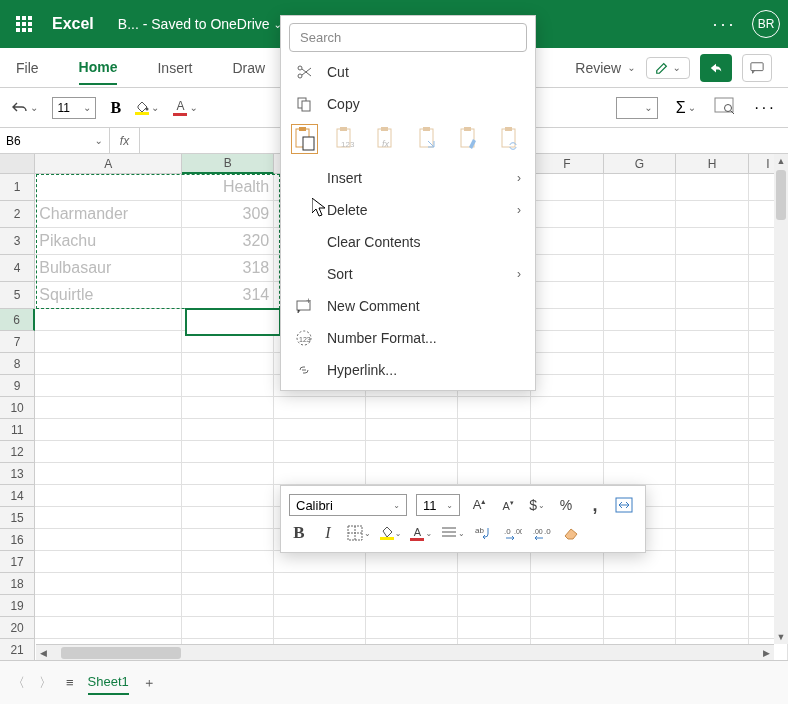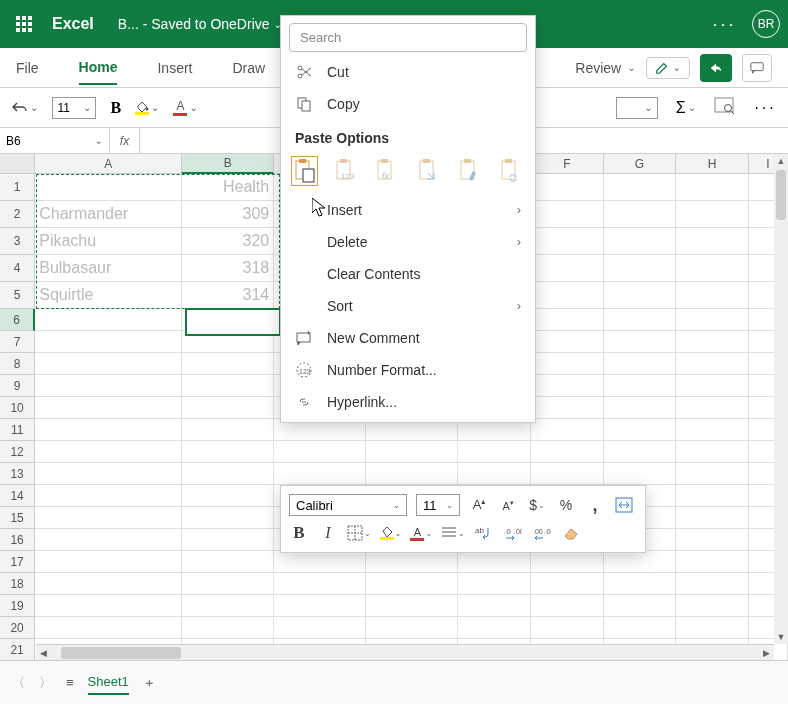--- a/index.html
+++ b/index.html
@@ -520,21 +520,20 @@
   </div>
   <div class="cm-item">
     <span class="cm-icon">
         <svg width="16" height="16" viewBox="0 0 16 16">
           <rect x="2" y="2" width="8" height="10" fill="none" stroke="#666"></rect>
           <rect x="6" y="5" width="8" height="10" fill="#fff" stroke="#666"></rect>
         </svg>
       </span>
     <span>Copy</span>
   </div>
-  <div class="cm-header">Paste Options</div>
   <div class="paste-icons">
     <div class="paste-ic enabled">
         <svg width="22" height="24" viewBox="0 0 22 24">
           <rect x="2" y="2" width="13" height="18" fill="none" stroke="#d99a4a"></rect>
           <rect x="5" y="0" width="7" height="4" fill="#d99a4a"></rect>
           <rect x="9" y="10" width="11" height="13" fill="#fff" stroke="#333"></rect>
         </svg>
       </div>
     <div class="paste-ic">
         <svg width="22" height="24" viewBox="0 0 22 24">

